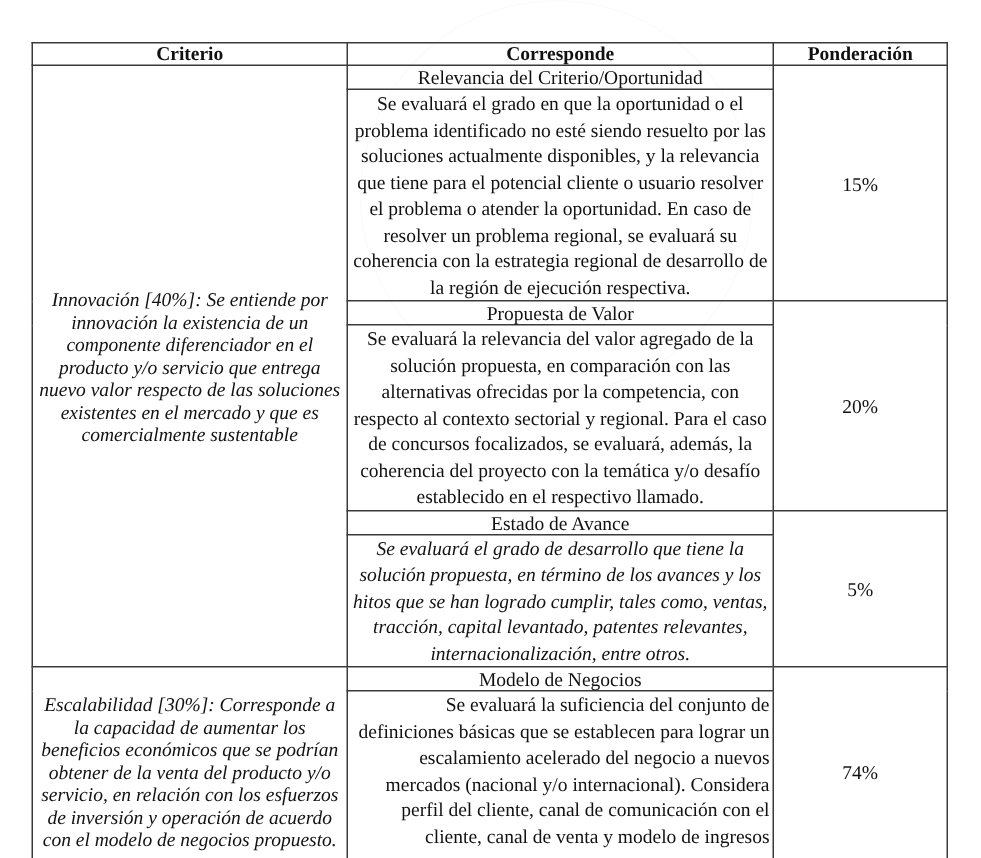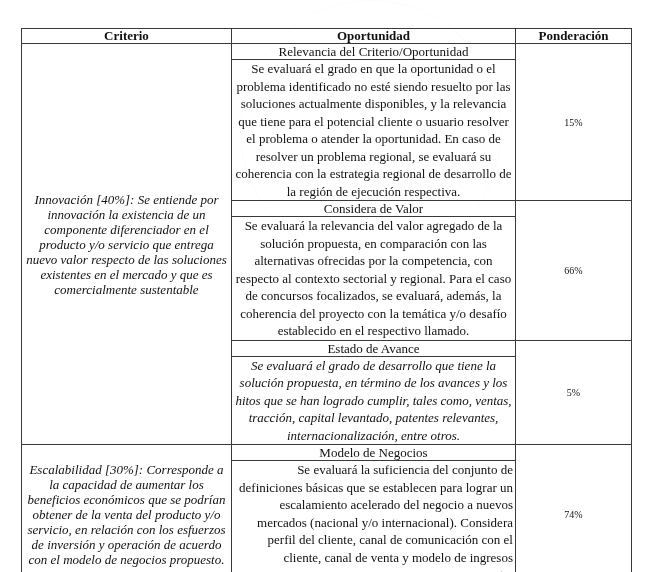--- a/index.html
+++ b/index.html
@@ -60,21 +60,21 @@
     line-height: 15px;
   }
   td.criterion {
     padding: 0 3px;
     font-style: italic;
   }
   td.sub-body {
     padding: 1px 2px 1px 2px;
   }
   td.weight {
-    font-size: 10px;
+    font-size: 13px;
   }
   tr.sec1-body td.sub-body { height: 139px; margin-top: 12px; }
   tr.sec2-body td.sub-body { height: 121px; margin-top: 44px; }
   tr.sec3-body td.sub-body { height: 86px; font-style: italic; }
   tr.sec4-body td.sub-body { height: 104px; text-align: right; }
 </style>
 </head>
 <body>
 
 <div class="page">
@@ -82,38 +82,38 @@
 
   <table class="rubric">
     <colgroup>
       <col class="c1">
       <col class="c2">
       <col class="c3">
     </colgroup>
     <thead>
       <tr>
         <th>Criterio</th>
-        <th>Oportunidad</th>
+        <th>Corresponde</th>
         <th>Ponderación</th>
       </tr>
     </thead>
     <tbody>
 
       <tr class="sub-title">
         <td class="criterion" rowspan="6">Innovación [40%]: Se entiende por innovación la existencia de un componente diferenciador en el producto y/o servicio que entrega nuevo valor respecto de las soluciones existentes en el mercado y que es comercialmente sustentable</td>
         <td>Relevancia del Criterio/Oportunidad</td>
         <td class="weight" rowspan="2">15%</td>
       </tr>
       <tr class="sec1-body">
         <td class="sub-body">Se evaluará el grado en que la oportunidad o el problema identificado no esté siendo resuelto por las soluciones actualmente disponibles, y la relevancia que tiene para el potencial cliente o usuario resolver el problema o atender la oportunidad. En caso de resolver un problema regional, se evaluará su coherencia con la estrategia regional de desarrollo de la región de ejecución respectiva.</td>
       </tr>
 
       <tr class="sub-title">
-        <td>Considera de Valor</td>
-        <td class="weight" rowspan="2">66%</td>
+        <td>Propuesta de Valor</td>
+        <td class="weight" rowspan="2">20%</td>
       </tr>
       <tr class="sec2-body">
         <td class="sub-body">Se evaluará la relevancia del valor agregado de la solución propuesta, en comparación con las alternativas ofrecidas por la competencia, con respecto al contexto sectorial y regional. Para el caso de concursos focalizados, se evaluará, además, la coherencia del proyecto con la temática y/o desafío establecido en el respectivo llamado.</td>
       </tr>
 
       <tr class="sub-title">
         <td>Estado de Avance</td>
         <td class="weight" rowspan="2">5%</td>
       </tr>
       <tr class="sec3-body">

